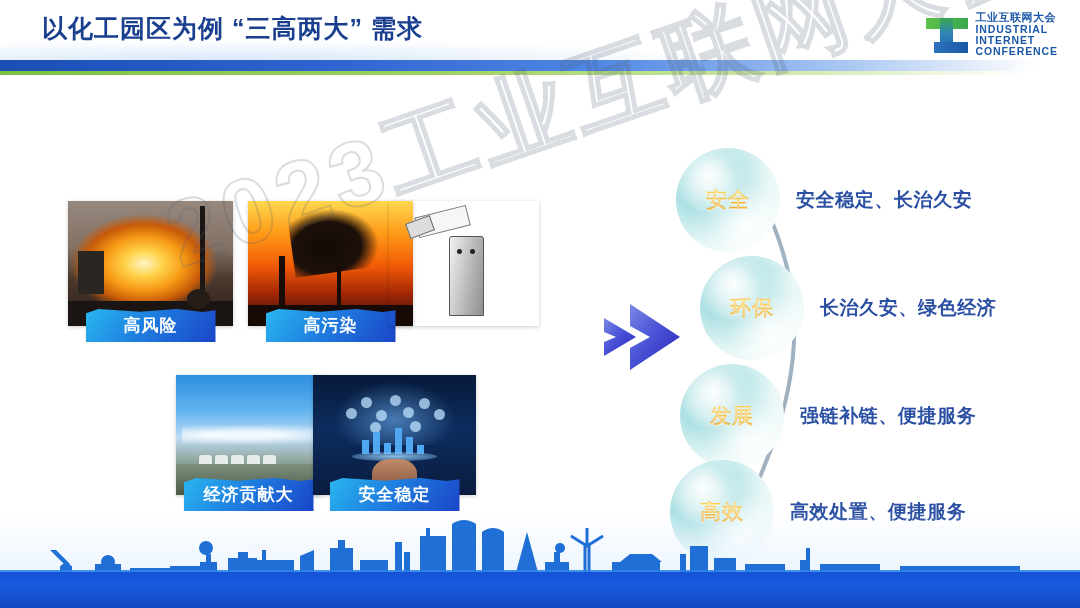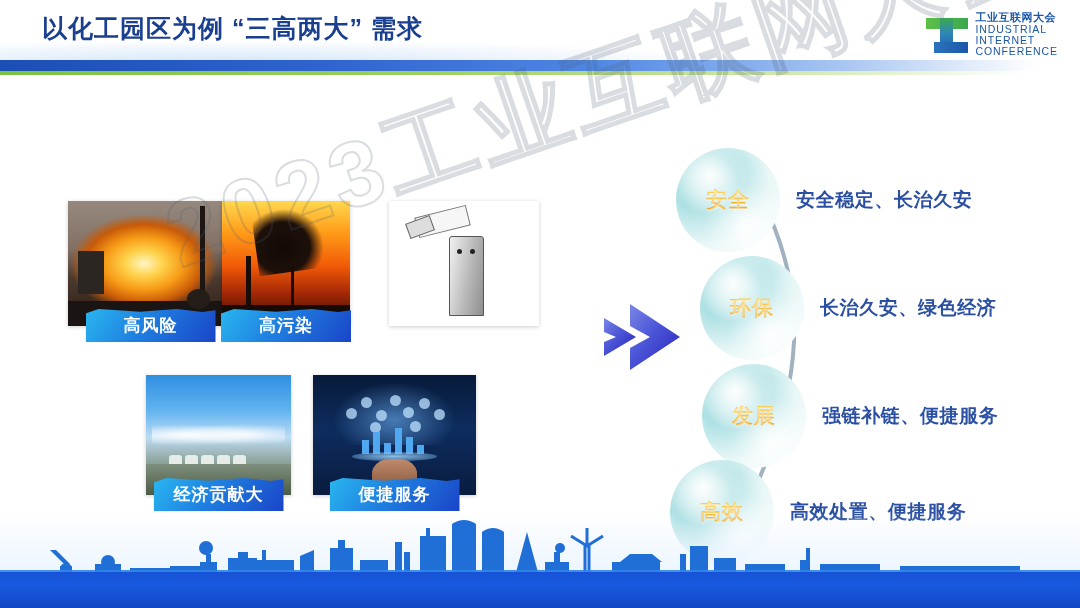--- a/index.html
+++ b/index.html
@@ -42,21 +42,21 @@
   .logo-mark .bar-stem{
     position:absolute;left:14px;top:4px;width:13px;height:34px;
     background:linear-gradient(180deg,#3aa84e 0%,#2f86b8 45%,#1f5fb0 100%);
   }
   .logo-mark .bar-bot{
     position:absolute;left:8px;top:28px;width:34px;height:11px;
     background:linear-gradient(90deg,#2b74bd,#1c56a8);
   }
   .logo-text{display:flex;flex-direction:column;line-height:1.06;}
   .logo-cn{font-size:11px;font-weight:700;color:#1b57a8;letter-spacing:.5px;}
-  .logo-en{font-size:10.5px;font-weight:400;color:#1b57a8;letter-spacing:.9px;}
+  .logo-en{font-size:10.5px;font-weight:700;color:#1b57a8;letter-spacing:.9px;}
 
   
   .bullet-row{position:absolute;left:60px;top:97px;display:flex;align-items:center;gap:13px;}
   .bullet-dot{width:11px;height:11px;border-radius:50%;background:#2f5fb5;flex:none;}
   .bullet-text{font-size:18px;font-weight:700;color:#2b50a3;white-space:nowrap;letter-spacing:.4px;}
 
   
   .sangao{
     position:absolute;left:246px;top:154px;
     font-size:28px;font-weight:700;letter-spacing:3px;
@@ -241,41 +241,41 @@
   <div class="card" style="left:68px;top:201px;width:165px;height:125px;">
     <div class="photo ph-explosion">
       <span class="silo"></span>
         <span class="pole"></span>
         <span class="ground"></span>
         <span class="blob"></span>
     </div>
     <div class="badge">高风险</div>
   </div>
 
-  <div class="card" style="left:222px;top:201px;width:128px;height:125px;">
+  <div class="card" style="left:248px;top:201px;width:165px;height:125px;">
     <div class="photo ph-smoke">
       <span class="plume"></span>
         <span class="stack"></span>
         <span class="tower"></span>
         <span class="treeline"></span>
     </div>
     <div class="badge">高污染</div>
   </div>
 
   <div class="card" style="left:389px;top:201px;width:150px;height:125px;">
     <div class="photo ph-cartoon">
       <span class="sign"></span>
         <span class="hammer"></span>
       <span class="stack-body"></span>
       <span class="face-eye" style="left:45%"></span>
         <span class="face-eye" style="left:54%"></span>
     </div>
   </div>
 
-  <div class="card" style="left:146px;top:375px;width:145px;height:120px;">
+  <div class="card" style="left:176px;top:375px;width:145px;height:120px;">
     <div class="photo ph-city">
       <span class="cloud"></span>
       <span class="towers">
           <span></span>
           <span></span>
           <span></span>
           <span></span>
           <span></span>
         </span>
       <span class="skyline"></span>
@@ -301,21 +301,21 @@
           <b style="height:14px"></b>
           <b style="height:22px"></b>
           <b style="height:11px"></b>
           <b style="height:26px"></b>
           <b style="height:17px"></b>
           <b style="height:9px"></b>
         </span>
       <span class="plate"></span>
       <span class="hand"></span>
     </div>
-    <div class="badge">便捷服务</div>
+    <div class="badge">安全稳定</div>
   </div>
 
   <div class="arrow">
     <svg width="110" height="110" viewBox="0 0 110 110" aria-hidden="true">
       <defs>
         <linearGradient id="ag" x1="0" y1="0" x2="1" y2="1">
           <stop offset="0%" stop-color="#7b87e6"></stop>
           <stop offset="45%" stop-color="#4a54d6"></stop>
           <stop offset="100%" stop-color="#2a22bb"></stop>
         </linearGradient>
@@ -339,21 +339,21 @@
       <span class="bubble-desc">安全稳定、长治久安</span>
     </div>
 
     <div class="bubble-item" style="left:24px;top:108px;text-align:right;">
       <div class="bubble">
         <span class="bubble-label">环保</span>
       </div>
       <span class="bubble-desc">长治久安、绿色经济</span>
     </div>
 
-    <div class="bubble-item" style="left:26px;top:216px;">
+    <div class="bubble-item" style="left:4px;top:216px;">
       <div class="bubble">
         <span class="bubble-label">发展</span>
       </div>
       <span class="bubble-desc">强链补链、便捷服务</span>
     </div>
 
     <div class="bubble-item" style="left:-6px;top:312px;">
       <div class="bubble">
         <span class="bubble-label">高效</span>
       </div>

